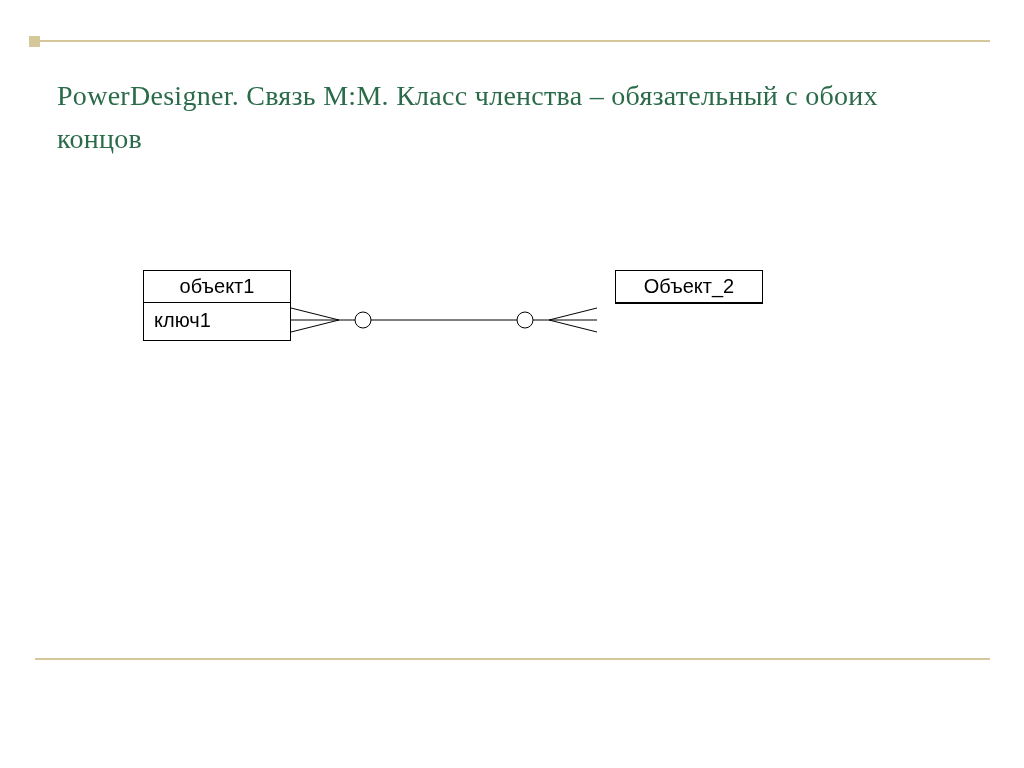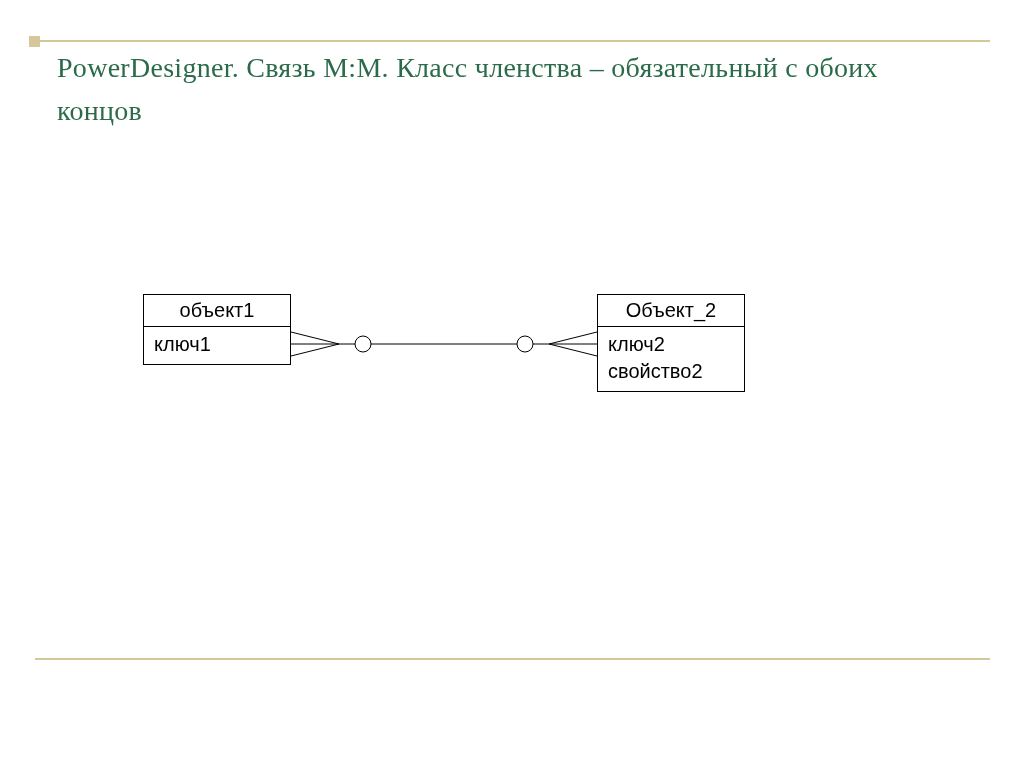--- a/index.html
+++ b/index.html
@@ -12,21 +12,21 @@
       overflow: hidden;
     }
     .slide-frame {
       position: absolute;
       left: 35px;
       top: 40px;
       width: 955px;
       border-top: 2px solid #d6c79a;
       border-bottom: 2px solid #d6c79a;
       height: 620px;
-      padding-top: 4px;
+      padding-top: 32px;
     }
     .accent-square {
       position: absolute;
       left: -6px;
       top: -6px;
       width: 11px;
       height: 11px;
       background: #d6c79a;
     }
     .title {
@@ -37,42 +37,41 @@
       padding-right: 40px;
       font-weight: normal;
       letter-spacing: 0.01em;
     }
     .diagram-area {
       position: absolute;
       left: 108px;
       top: 228px;
       width: 680px;
       height: 150px;
-      margin-top: 24px;
     }
     .entity {
       position: absolute;
       border: 1px solid #000;
       background: #fff;
       font-family: Arial, Helvetica, sans-serif;
       font-size: 20px;
       color: #000;
     }
     .entity-title {
       text-align: center;
       padding: 4px 10px 4px 10px;
       border-bottom: 1px solid #000;
     }
     .entity-body {
       padding: 4px 10px 6px 10px;
       line-height: 1.35;
     }
     .pk { }
     .entity-left { left: 0; top: 0; width: 148px; }
-    .entity-right { left: 454px; top: 0; width: 148px; }
+    .entity-right { left: 472px; top: 0; width: 148px; }
     .connector-svg {
       position: absolute;
       left: 148px;
       top: 0;
       width: 306px;
       height: 120px;
     }
   </style>
 </head>
 <body>
@@ -84,24 +83,20 @@
   <div class="diagram-area">
     <div class="entity entity-left">
       <div class="entity-title">объект1</div>
       <div class="entity-body">
         <div class="pk">ключ1</div>
       </div>
     </div>
 
     <div class="entity entity-right">
       <div class="entity-title">Объект_2</div>
-      <div class="entity-body">
-        <div class="pk">ключ2</div>
-        <div>свойство2</div>
-      </div>
     </div>
 
     <svg class="connector-svg" viewBox="0 0 306 120">
 
       <line x1="0" y1="38" x2="48" y2="50" stroke="#000" stroke-width="1"></line>
       <line x1="0" y1="50" x2="48" y2="50" stroke="#000" stroke-width="1"></line>
       <line x1="0" y1="62" x2="48" y2="50" stroke="#000" stroke-width="1"></line>
 
       <circle cx="72" cy="50" r="8" fill="#fff" stroke="#000" stroke-width="1"></circle>
       <line x1="48" y1="50" x2="64" y2="50" stroke="#000" stroke-width="1"></line>

